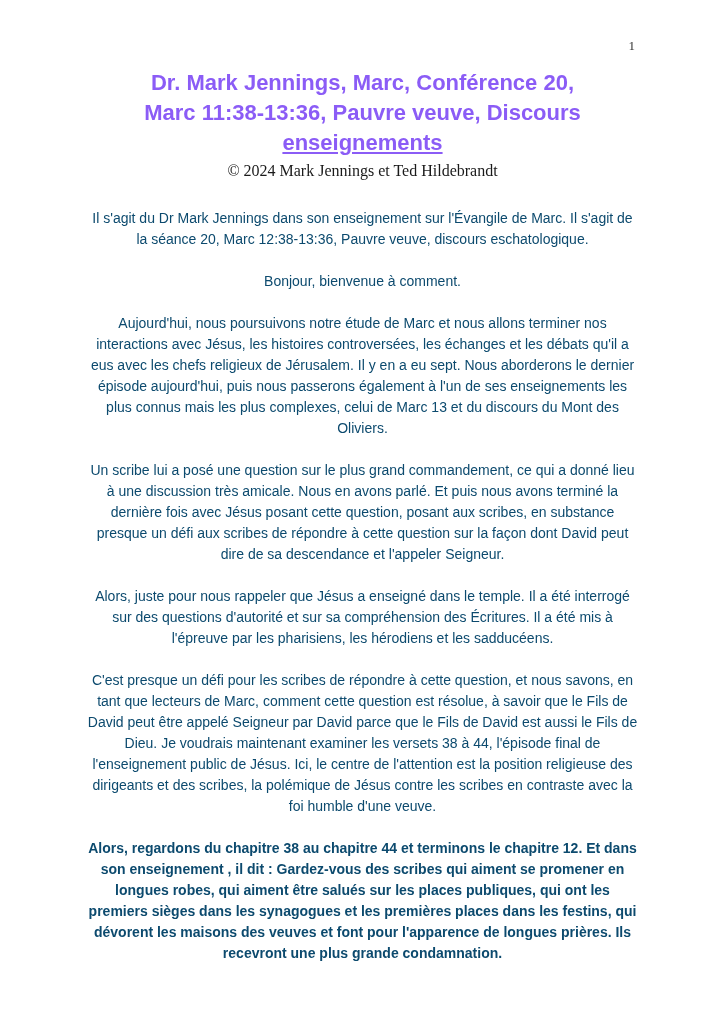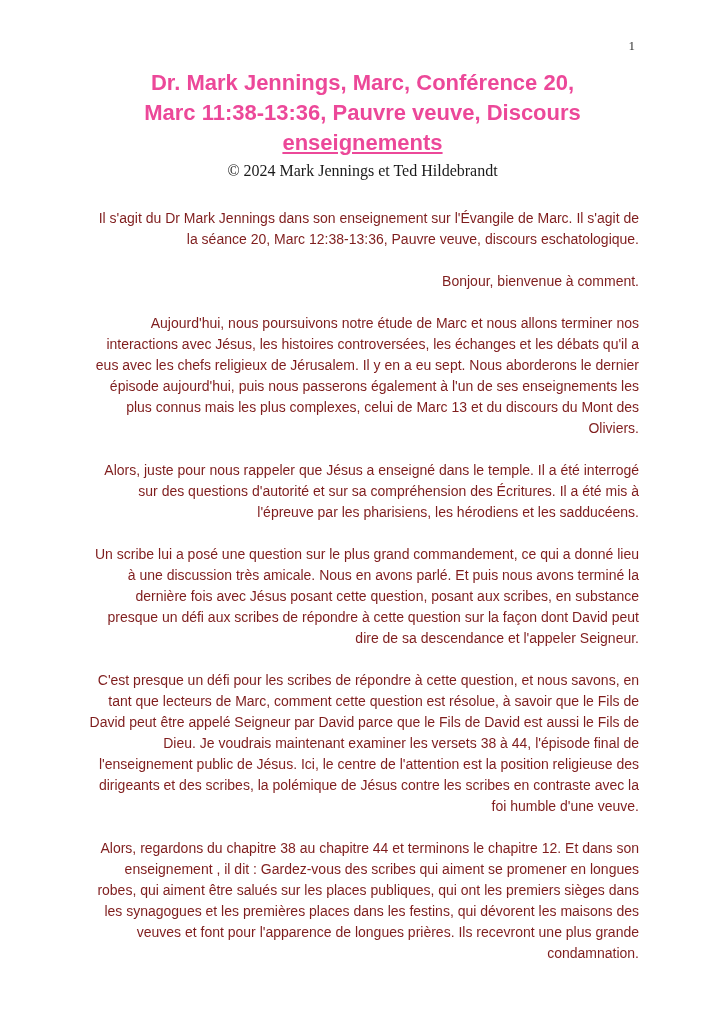--- a/index.html
+++ b/index.html
@@ -21,63 +21,63 @@
       padding-right: 4px;
       margin-bottom: 14px;
     }
     .title {
       margin-top: 14px;
       text-align: center;
       font-family: "Liberation Sans", sans-serif;
       font-weight: bold;
       font-size: 22px;
       line-height: 30px;
-      color: #ec4899;
+      color: #8b5cf6;
     }
     .title-line { display: block; }
     .title-line.underlined { text-decoration: underline; }
     .copyright {
       text-align: center;
       font-family: "Liberation Serif", serif;
       font-size: 16px;
       line-height: 22px;
       color: #1a1a1a;
       margin-top: 2px;
     }
     .body-text {
       margin-top: 26px;
       font-family: "Liberation Sans", sans-serif;
       font-size: 14px;
       line-height: 21px;
-      color: #7f1d1d;
-      text-align: right;
+      color: #0c4a6e;
+      text-align: center;
     }
     .body-text p {
       margin: 0 0 21px 0;
     }
-    .body-text p:last-child { margin-bottom: 4px; }
+    .body-text p:last-child { margin-bottom: 4px; font-weight: bold; }
   </style>
 </head>
 <body>
 
 <div class="page">
 
   <div class="page-number">1</div>
 
   <h1 class="title">
     <span class="title-line">Dr. Mark Jennings, Marc, Conférence 20,</span>
     <span class="title-line">Marc 11:38-13:36, Pauvre veuve, Discours</span>
     <span class="title-line underlined">enseignements</span>
   </h1>
 
   <div class="copyright">© 2024 Mark Jennings et Ted Hildebrandt</div>
 
   <div class="body-text">
     <p>Il s'agit du Dr Mark Jennings dans son enseignement sur l'Évangile de Marc. Il s'agit de la séance 20, Marc 12:38-13:36, Pauvre veuve, discours eschatologique.</p>
     <p>Bonjour, bienvenue à comment.</p>
     <p>Aujourd'hui, nous poursuivons notre étude de Marc et nous allons terminer nos interactions avec Jésus, les histoires controversées, les échanges et les débats qu'il a eus avec les chefs religieux de Jérusalem. Il y en a eu sept. Nous aborderons le dernier épisode aujourd'hui, puis nous passerons également à l'un de ses enseignements les plus connus mais les plus complexes, celui de Marc 13 et du discours du Mont des Oliviers.</p>
+    <p>Un scribe lui a posé une question sur le plus grand commandement, ce qui a donné lieu à une discussion très amicale. Nous en avons parlé. Et puis nous avons terminé la dernière fois avec Jésus posant cette question, posant aux scribes, en substance presque un défi aux scribes de répondre à cette question sur la façon dont David peut dire de sa descendance et l'appeler Seigneur.</p>
     <p>Alors, juste pour nous rappeler que Jésus a enseigné dans le temple. Il a été interrogé sur des questions d'autorité et sur sa compréhension des Écritures. Il a été mis à l'épreuve par les pharisiens, les hérodiens et les sadducéens.</p>
-    <p>Un scribe lui a posé une question sur le plus grand commandement, ce qui a donné lieu à une discussion très amicale. Nous en avons parlé. Et puis nous avons terminé la dernière fois avec Jésus posant cette question, posant aux scribes, en substance presque un défi aux scribes de répondre à cette question sur la façon dont David peut dire de sa descendance et l'appeler Seigneur.</p>
     <p>C'est presque un défi pour les scribes de répondre à cette question, et nous savons, en tant que lecteurs de Marc, comment cette question est résolue, à savoir que le Fils de David peut être appelé Seigneur par David parce que le Fils de David est aussi le Fils de Dieu. Je voudrais maintenant examiner les versets 38 à 44, l'épisode final de l'enseignement public de Jésus. Ici, le centre de l'attention est la position religieuse des dirigeants et des scribes, la polémique de Jésus contre les scribes en contraste avec la foi humble d'une veuve.</p>
     <p>Alors, regardons du chapitre 38 au chapitre 44 et terminons le chapitre 12. Et dans son enseignement , il dit : Gardez-vous des scribes qui aiment se promener en longues robes, qui aiment être salués sur les places publiques, qui ont les premiers sièges dans les synagogues et les premières places dans les festins, qui dévorent les maisons des veuves et font pour l'apparence de longues prières. Ils recevront une plus grande condamnation.</p>
   </div>
 
 </div>
 
 </body></html>

